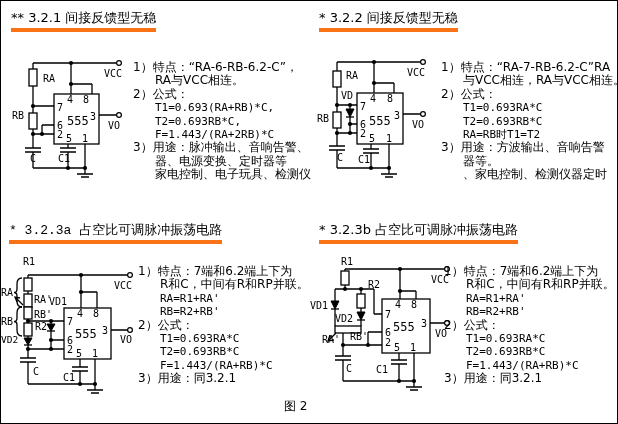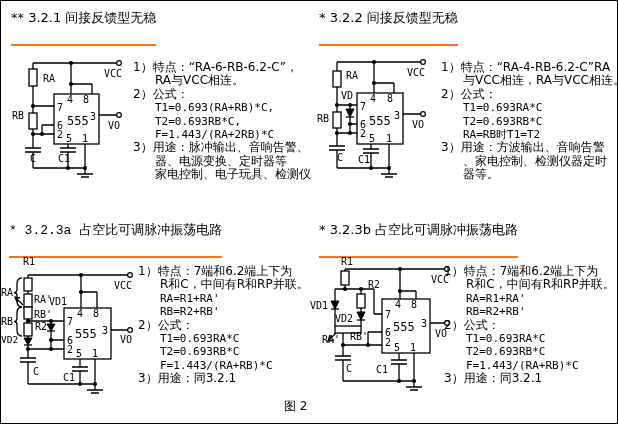--- a/index.html
+++ b/index.html
@@ -4,21 +4,21 @@
 <style>
   html,body{margin:0;padding:0;background:#888;}
   .page{
     position:relative;width:618px;height:424px;background:#ffffff;
     border:1px solid #000;box-sizing:border-box;overflow:hidden;
     font-family:"DejaVu Sans",sans-serif;color:#000;
   }
   .sec{display:contents;}
   .title{
     position:absolute;margin:0;font-size:13px;font-weight:normal;
-    border-bottom:2px solid #f97316;padding-bottom:17px;white-space:nowrap;
+    border-bottom:4px solid #f97316;padding-bottom:1px;white-space:nowrap;
   }
   .tb{position:absolute;font-size:12px;line-height:13.4px;}
   .ln{white-space:nowrap;}
   .ln.ind{padding-left:22px;}
   .ln.mono{font-family:"DejaVu Sans Mono",monospace;font-size:11px;}
   .circuit{position:absolute;}
   .circuit path,.circuit rect,.circuit line{stroke:#000;fill:none;stroke-width:1.3;}
   .circuit rect.rbox{fill:#fff;}
   .circuit polygon.diode{fill:#000;stroke:#000;stroke-width:1;}
   .circuit circle.dot{fill:#000;stroke:none;}
@@ -125,29 +125,29 @@
       <text x="60" y="44" font-size="10">4</text>
       <text x="77" y="44" font-size="10">8</text>
       <text x="84" y="61" font-size="10">3</text>
       <text x="50" y="70" font-size="10">6</text>
       <text x="50" y="79" font-size="10">2</text>
       <text x="59" y="84" font-size="10">5</text>
       <text x="76" y="84" font-size="10">1</text>
     </svg>
 
     <div class="tb" style="left:440px;top:60px;width:176px;">
-      <div class="ln">1）特点：“RA-4-RB-6.2-C”RA</div>
+      <div class="ln">1）特点：“RA-7-RB-6.2-C”RA</div>
       <div class="ln ind">与VCC相连，RA与VCC相连。</div>
       <div class="ln">2）公式：</div>
       <div class="ln ind mono">T1=0.693RA*C</div>
       <div class="ln ind mono">T2=0.693RB*C</div>
       <div class="ln ind mono">RA=RB时T1=T2</div>
       <div class="ln">3）用途：方波输出、音响告警</div>
+      <div class="ln ind">器等。</div>
       <div class="ln ind">、家电控制、检测仪器定时</div>
-      <div class="ln ind">器等。</div>
     </div>
   </section>
 
   
   <section class="sec">
     <h3 class="title" style="left:8px;top:220px;font-family:Liberation Mono, monospace;">* 3.2.3a 占空比可调脉冲振荡电路</h3>
 
     <svg class="circuit" style="left:0px;top:253px;" width="140" height="144" viewBox="0 0 140 144">
       <path d="M27,21 H127 M27,21 V24 M27,37 V40 M80,21 V54 M80,38 H96 M96,38 V54 M27,65 V69 M27,67 H63 M50,67 V70 M50,77 V95 M63,86 H50 M27,95 H63 M27,82 V84 M27,91 V95 M27,95 V104 M27,108 V130 M27,130 H94 M79,105 V113 M79,117 V130 M94,105 V130 M110,76 H127"></path>
       <rect class="rbox" x="23" y="24" width="8" height="13"></rect>

